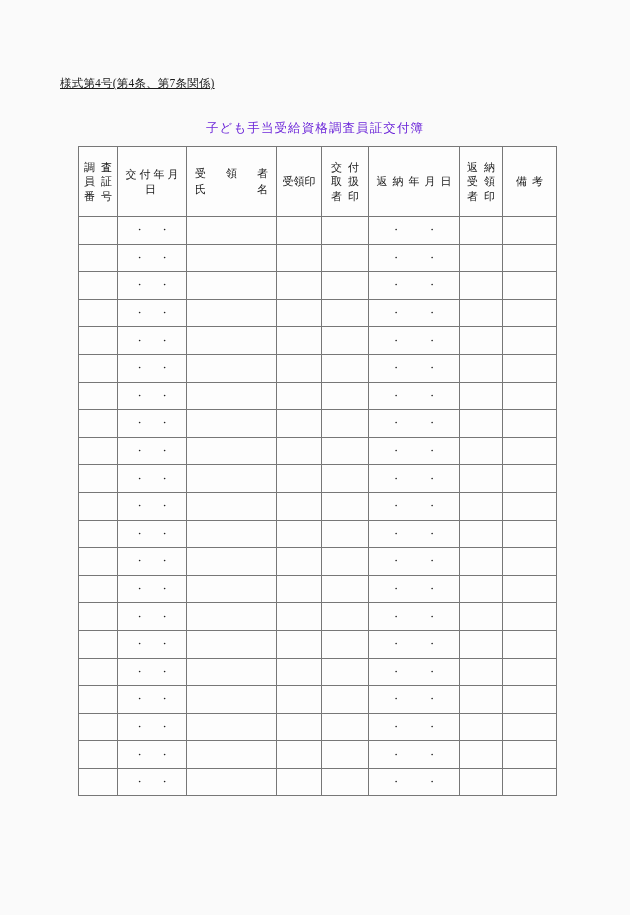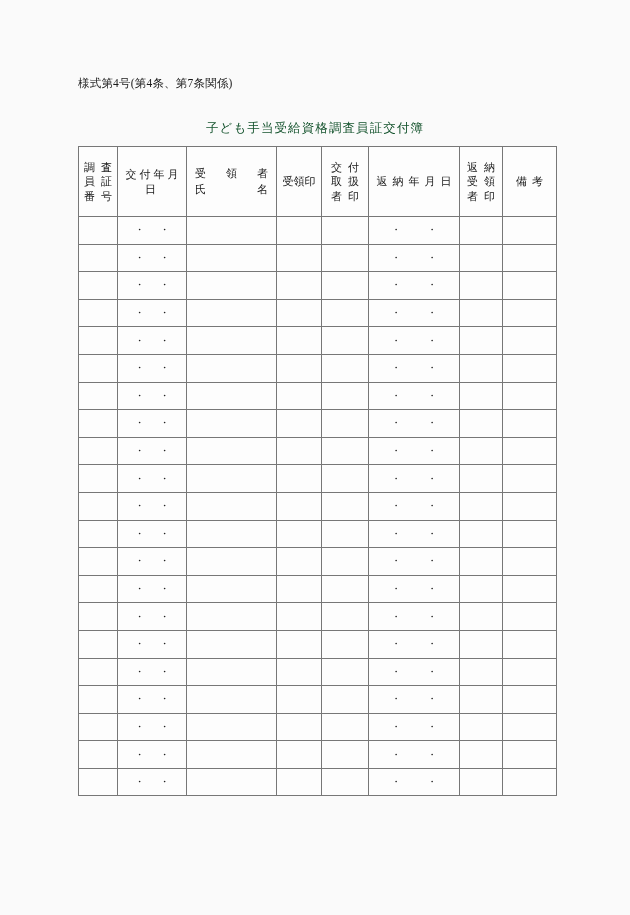--- a/index.html
+++ b/index.html
@@ -17,38 +17,39 @@
     overflow: hidden;
   }
   .page {
     position: absolute;
     inset: 0;
   }
 
   
   .form-no {
     position: absolute;
-    left: 78px;
+    left: 60px;
     top: 76px;
     font-size: 11.5px;
     letter-spacing: 0.2px;
     white-space: nowrap;
     color: #1a1a1a;
+    text-decoration: underline;
   }
 
   
   .doc-title {
     position: absolute;
     left: 0;
     right: 0;
     top: 120px;
     text-align: center;
     font-size: 12.5px;
     letter-spacing: 1.1px;
-    color: #14532d;
+    color: #6d28d9;
   }
 
   
   .ledger-wrap {
     position: absolute;
     left: 78px;
     top: 146px;
     width: 478px;
   }
   table.ledger {

